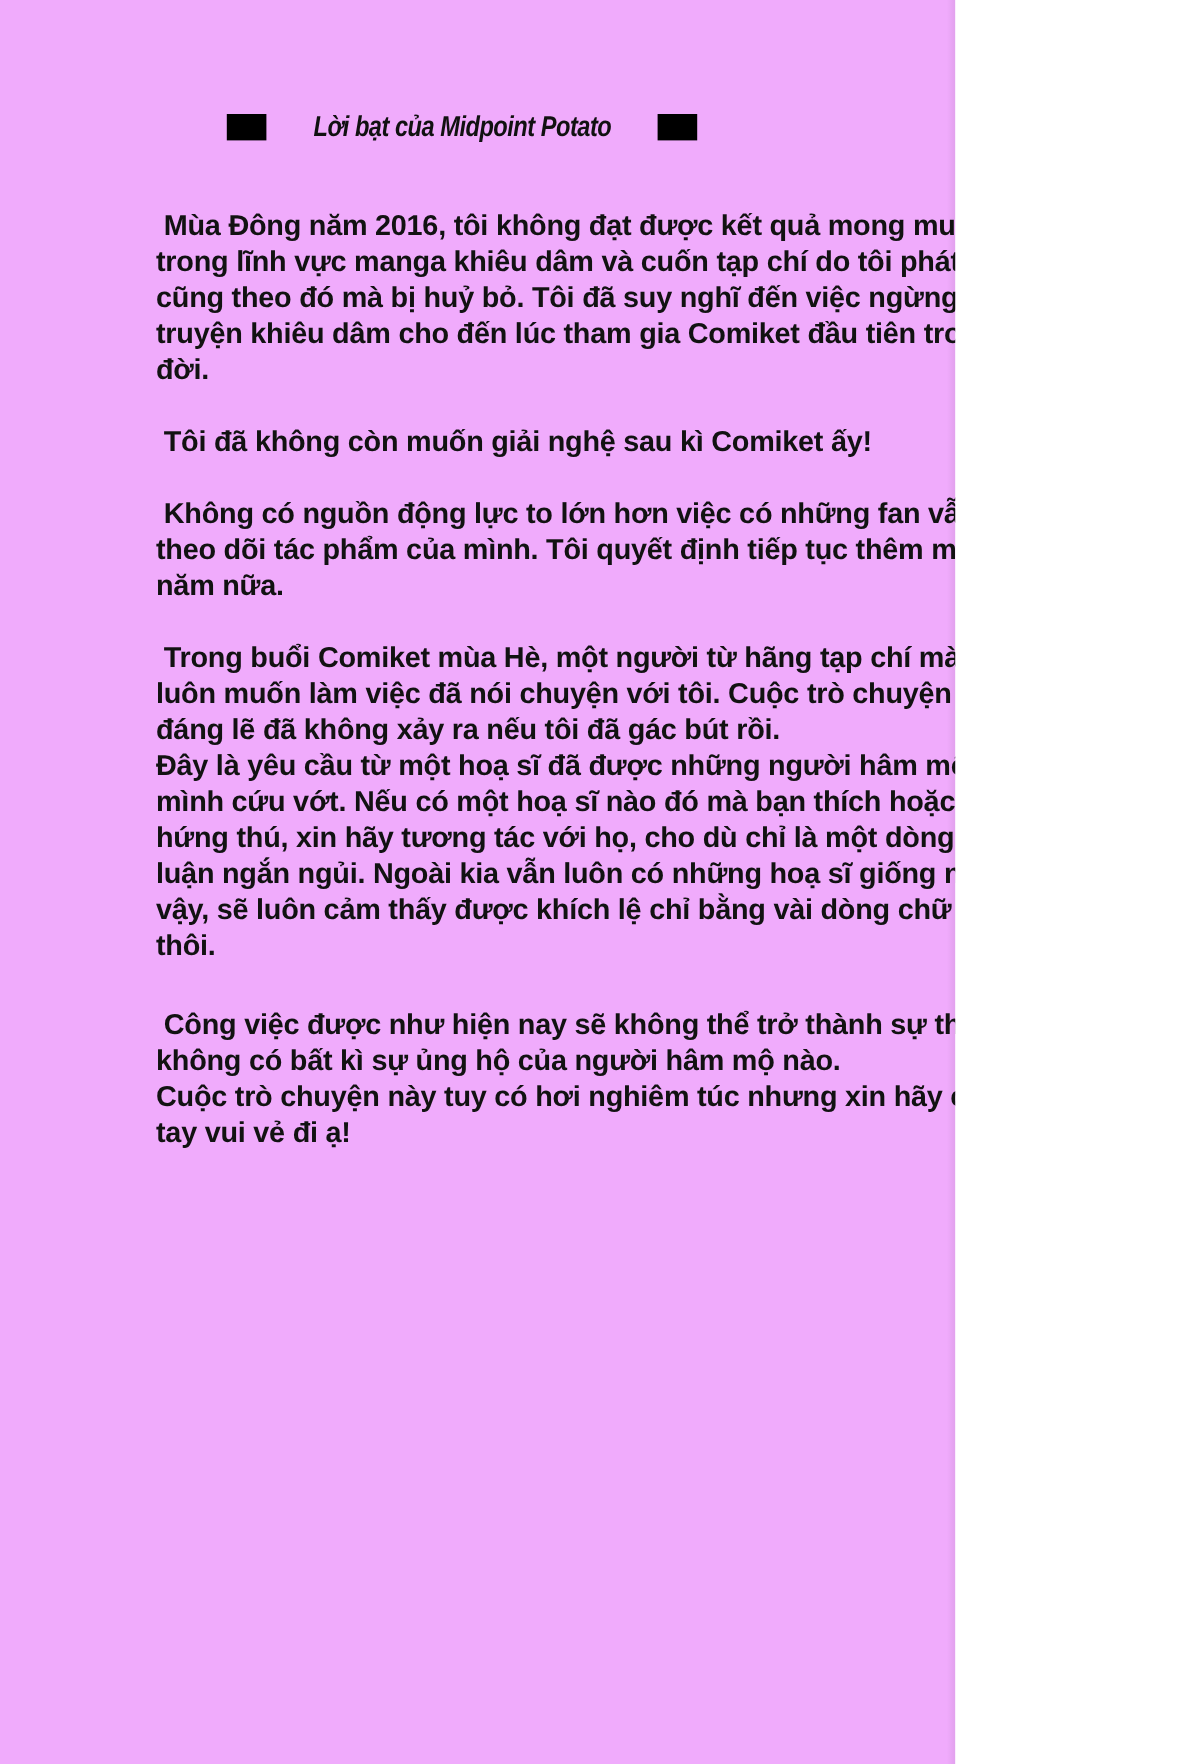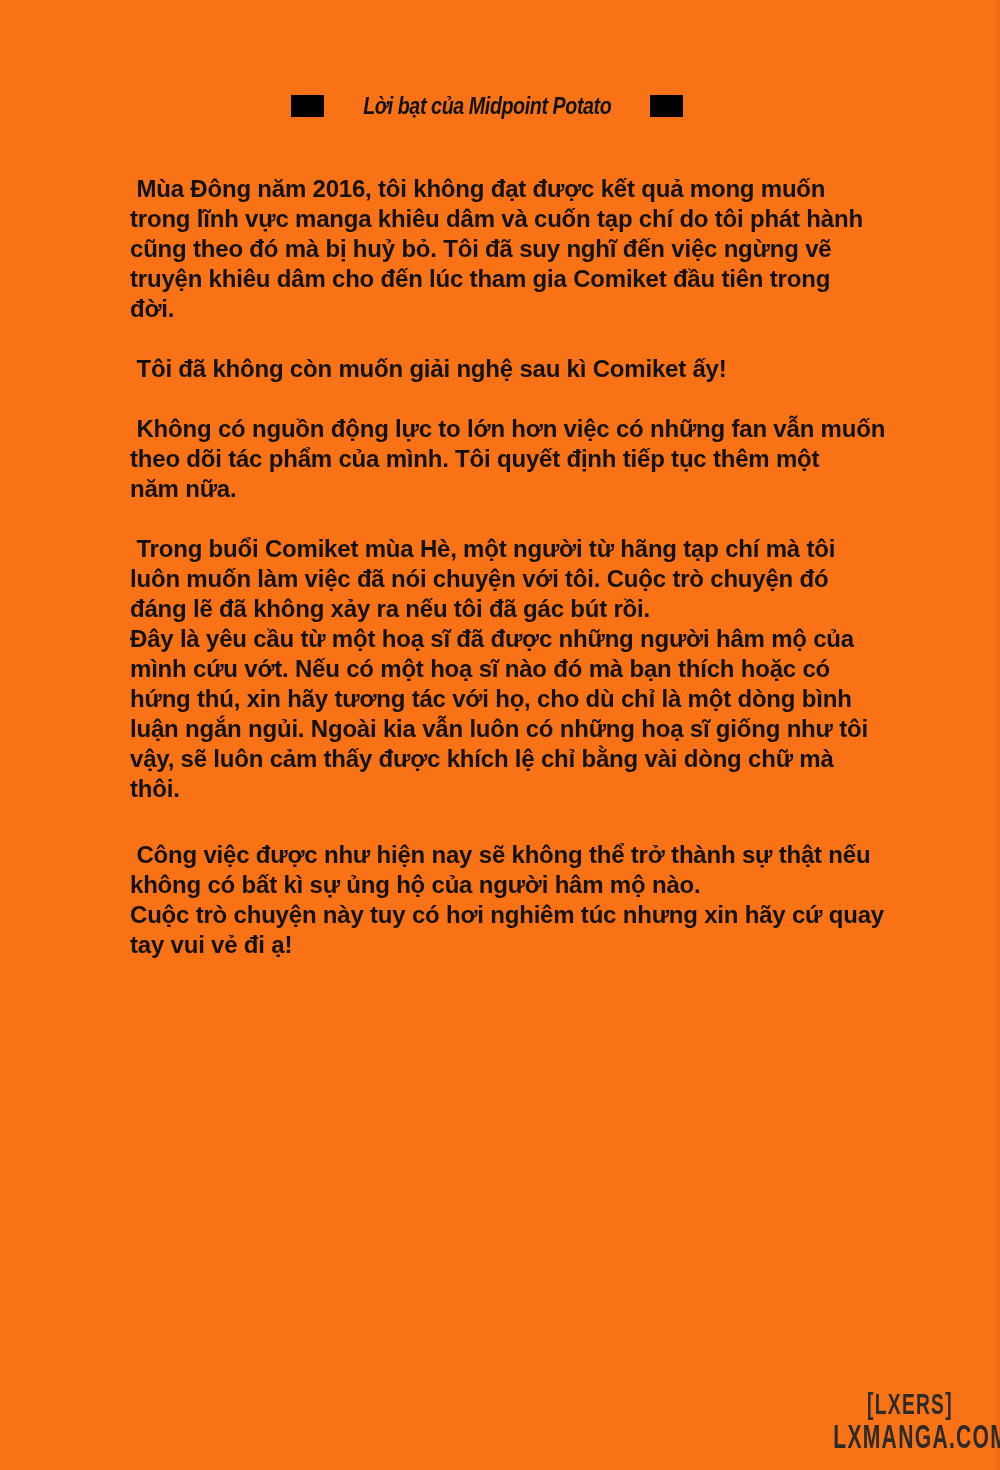--- a/index.html
+++ b/index.html
@@ -2,23 +2,23 @@
 <html><head>
 <meta charset="utf-8">
 <style>
   html, body {
     margin: 0;
     padding: 0;
     background: #ffffff;
   }
   .page {
     position: relative;
-    width: 1000px;
+    width: 796px;
     height: 1470px;
-    background: #f97316;
+    background: #f0abfc;
     overflow: hidden;
     font-family: "Liberation Sans", "DejaVu Sans", sans-serif;
     color: #121212;
   }
   
   .page::after {
     content: "";
     position: absolute;
     top: 0; bottom: 0; right: 0;
     width: 7px;

